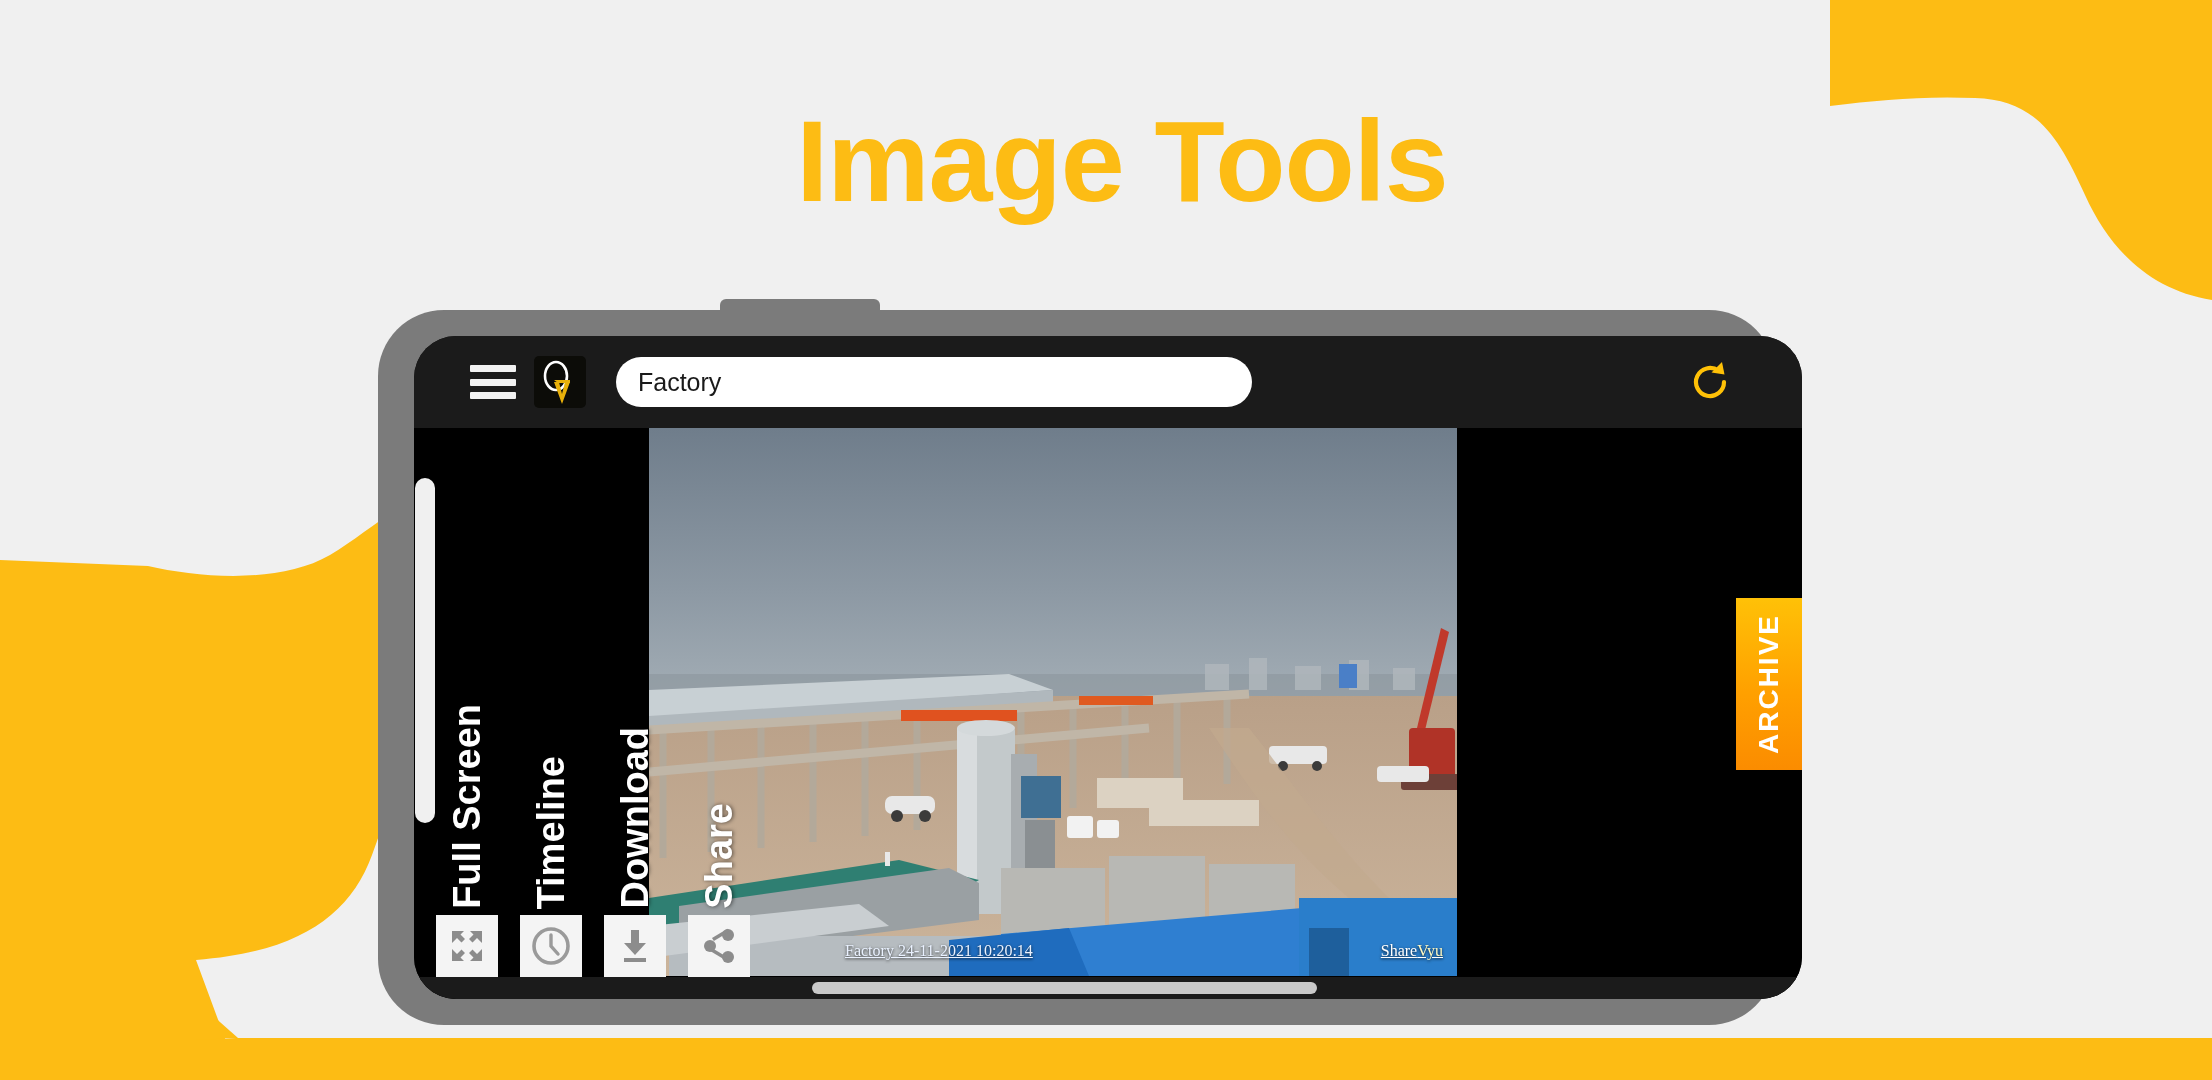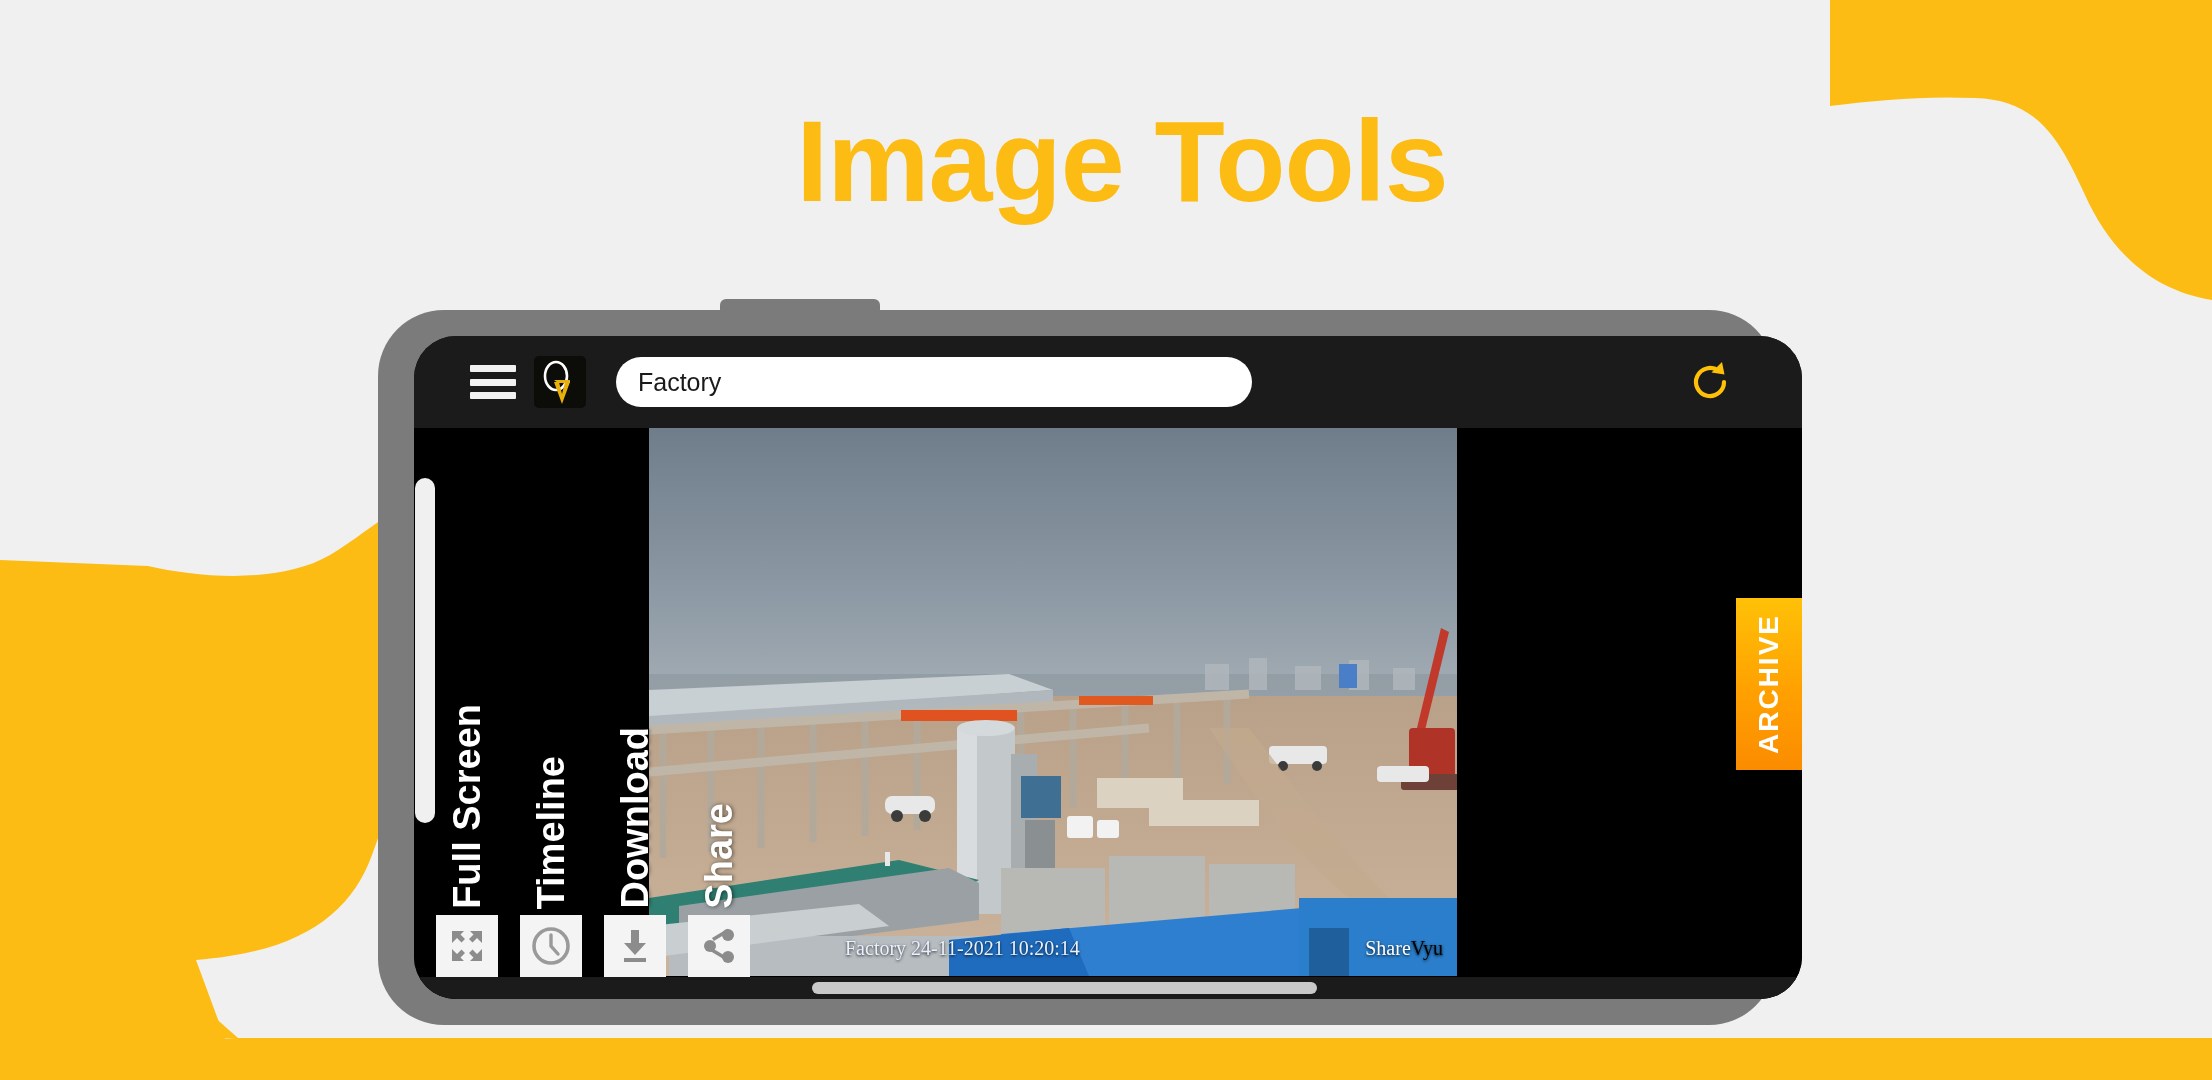--- a/index.html
+++ b/index.html
@@ -121,28 +121,29 @@
     overflow:hidden;
     background:#6d7a86;
   }
   #video-frame svg { display:block; }
 
   #video-overlay-left,
   #video-overlay-right {
     position:absolute;
     bottom:16px;
     font-family:"Liberation Serif", serif;
-    font-size:20px;
+    font-size:16px;
     color:#eaf2ff;
     text-shadow:0 1px 3px rgba(0,0,0,.85);
     white-space:nowrap;
+    text-decoration:underline;
   }
   #video-overlay-left { left:196px; }
   #video-overlay-right { right:14px; color:#ffffff; }
-  #video-overlay-right .brand-accent { color:#000000; }
+  #video-overlay-right .brand-accent { color:#fef9c3; }
 
   
   #tool-rail {
     position:absolute;
     left:0; bottom:0;
     height:571px;
     width:300px;
     z-index:4;
     pointer-events:none;
   }

